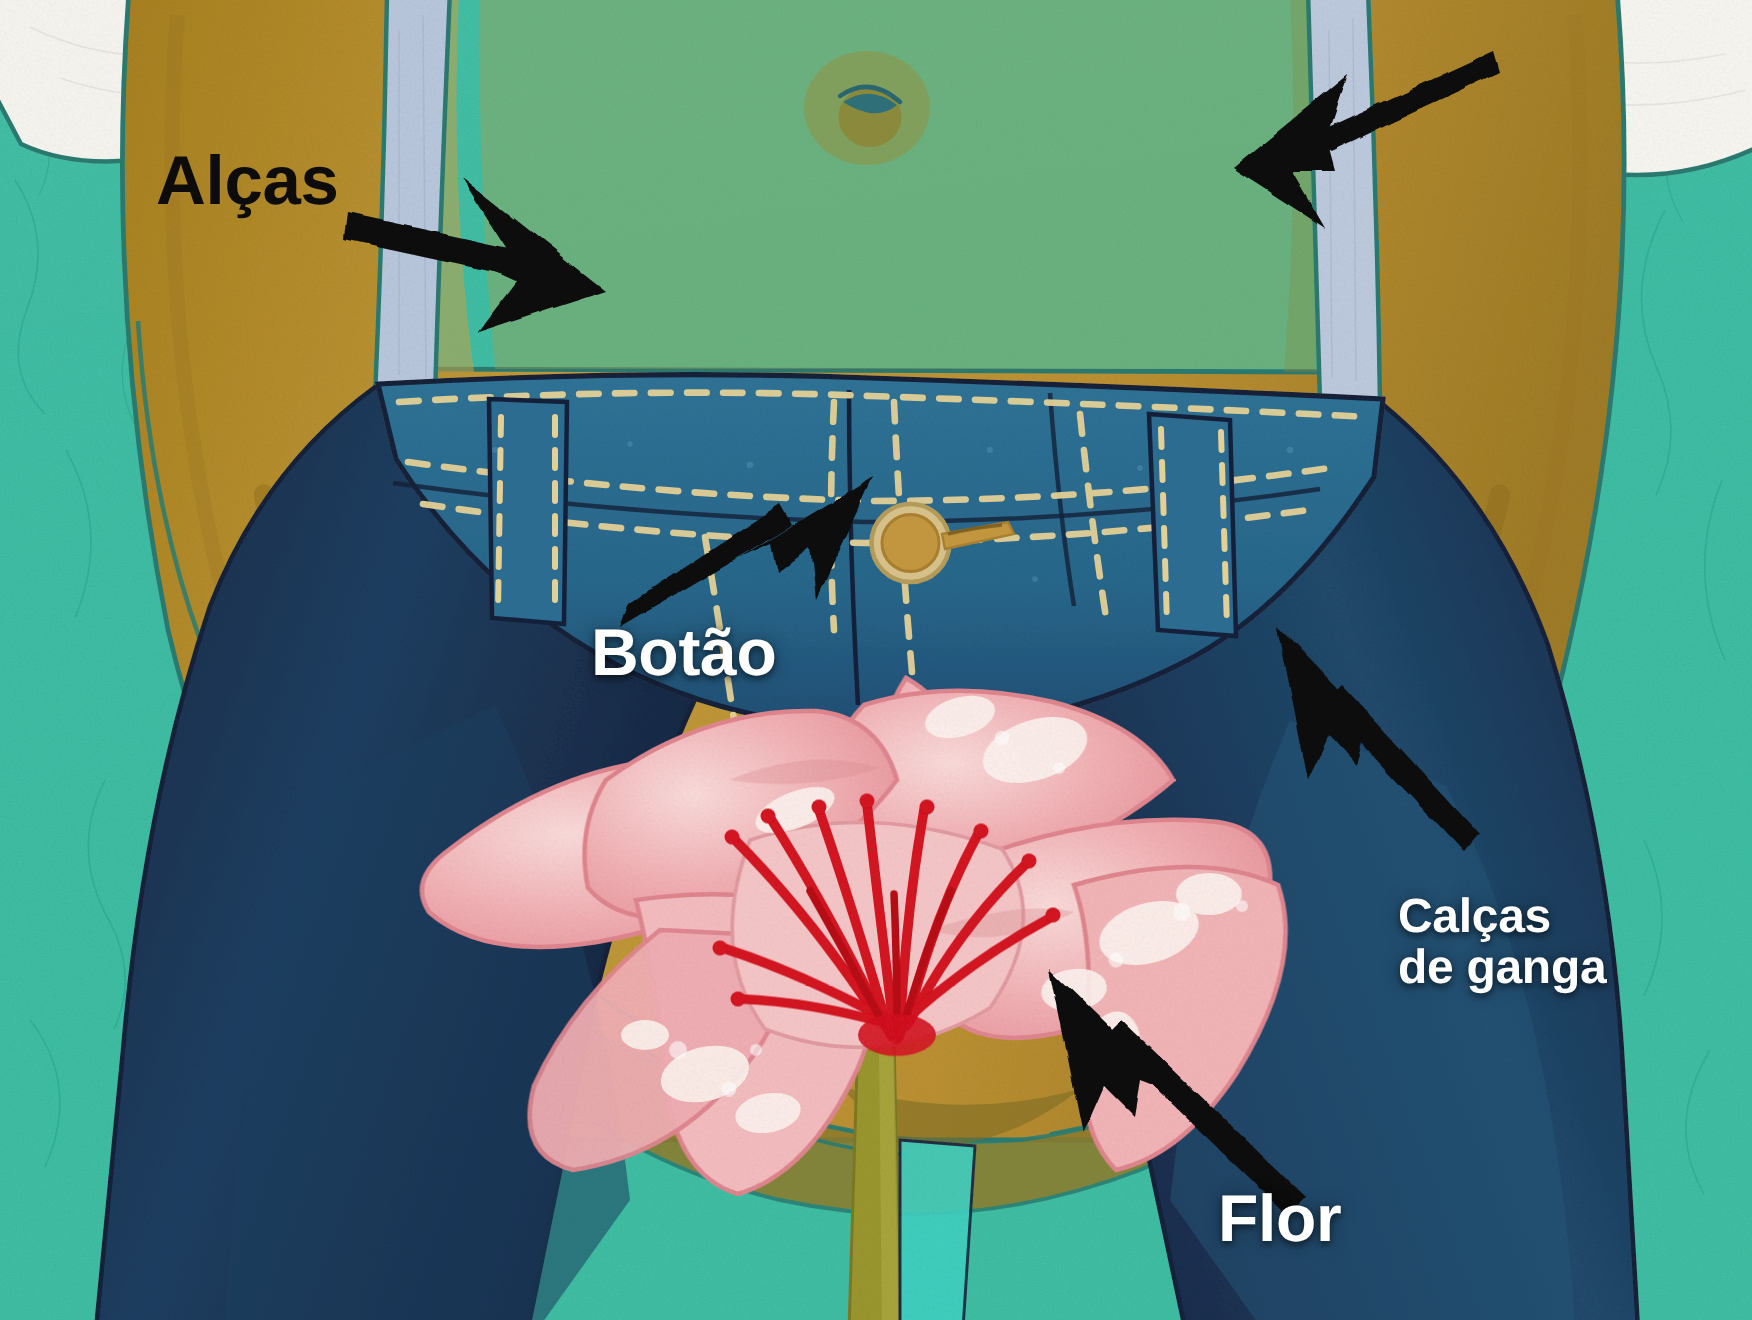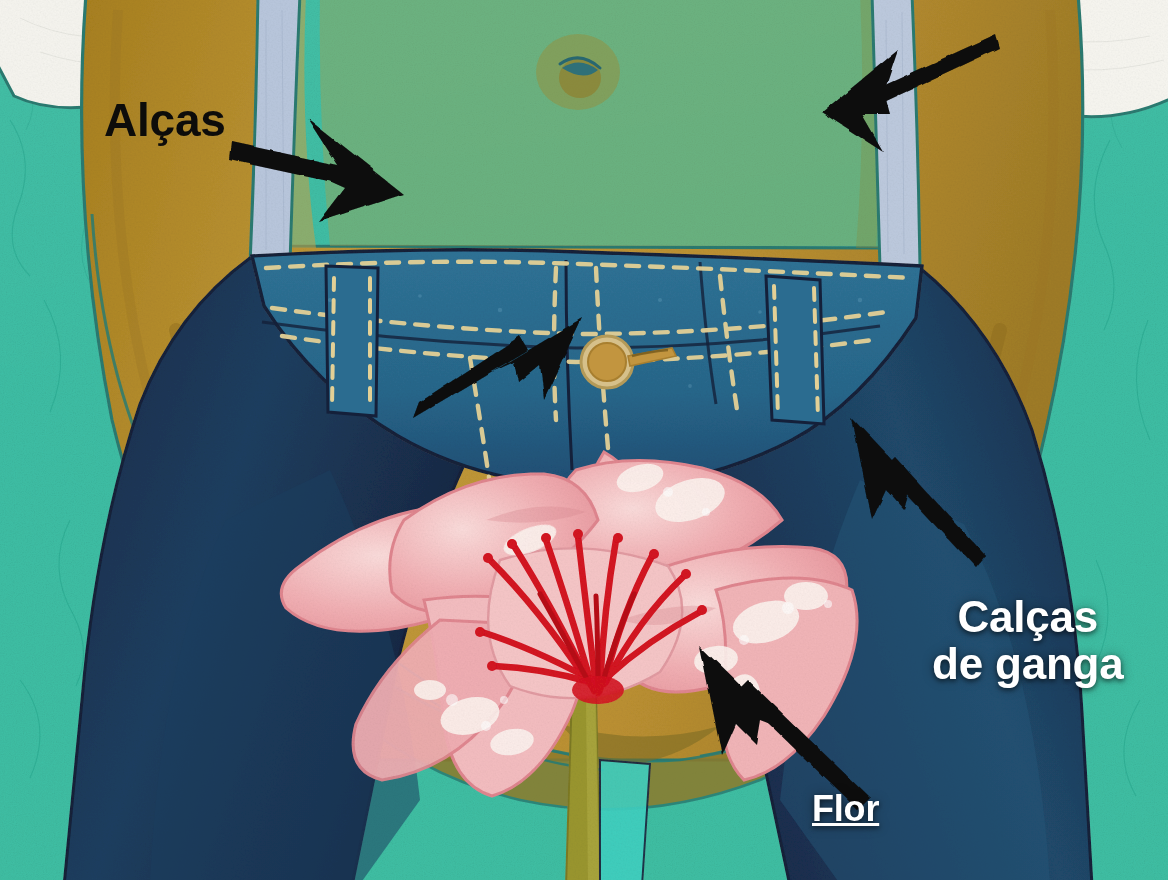--- a/index.html
+++ b/index.html
@@ -27,22 +27,22 @@
     color:#0d0c0a;
     text-shadow:0 1px 2px rgba(170,140,70,.35);
   }
   .lbl.light{
     color:#ffffff;
     text-shadow:0 2px 5px rgba(0,0,0,.55),0 0 12px rgba(0,0,0,.35);
   }
   #lbl-alcas{left:104px;top:96px;font-size:46px;}
   #lbl-umbigo{left:672px;top:124px;font-size:46px;}
   #lbl-botao{left:394px;top:413px;font-size:44px;}
-  #lbl-calcas{left:932px;top:594px;font-size:44px;text-align:center;}
-  #lbl-flor{left:812px;top:790px;font-size:36px;text-decoration:underline;}
+  #lbl-calcas{left:932px;top:594px;font-size:32px;text-align:left;}
+  #lbl-flor{left:812px;top:790px;font-size:44px;}
 </style>
 </head>
 <body>
 
 <div id="stage">
 
   <svg id="art" viewBox="0 0 1168 880" preserveAspectRatio="none">
     <defs>
 
       <filter id="grain" x="-10%" y="-10%" width="120%" height="120%">
@@ -388,19 +388,20 @@
           <path d="M786 730 L700 646 L722 756 L736 724 L756 744 L760 720 Z"></path>
         </g>
       </g>
 
     </g>
   </svg>
 
   <div class="lbl dark" id="lbl-alcas">Alças</div>
 
 
+  <div class="lbl light" id="lbl-botao">Botão</div>
 
   <div class="lbl light" id="lbl-calcas">Calças
 de ganga</div>
 
   <div class="lbl light" id="lbl-flor">Flor</div>
 
 </div>
 
 </body></html>

